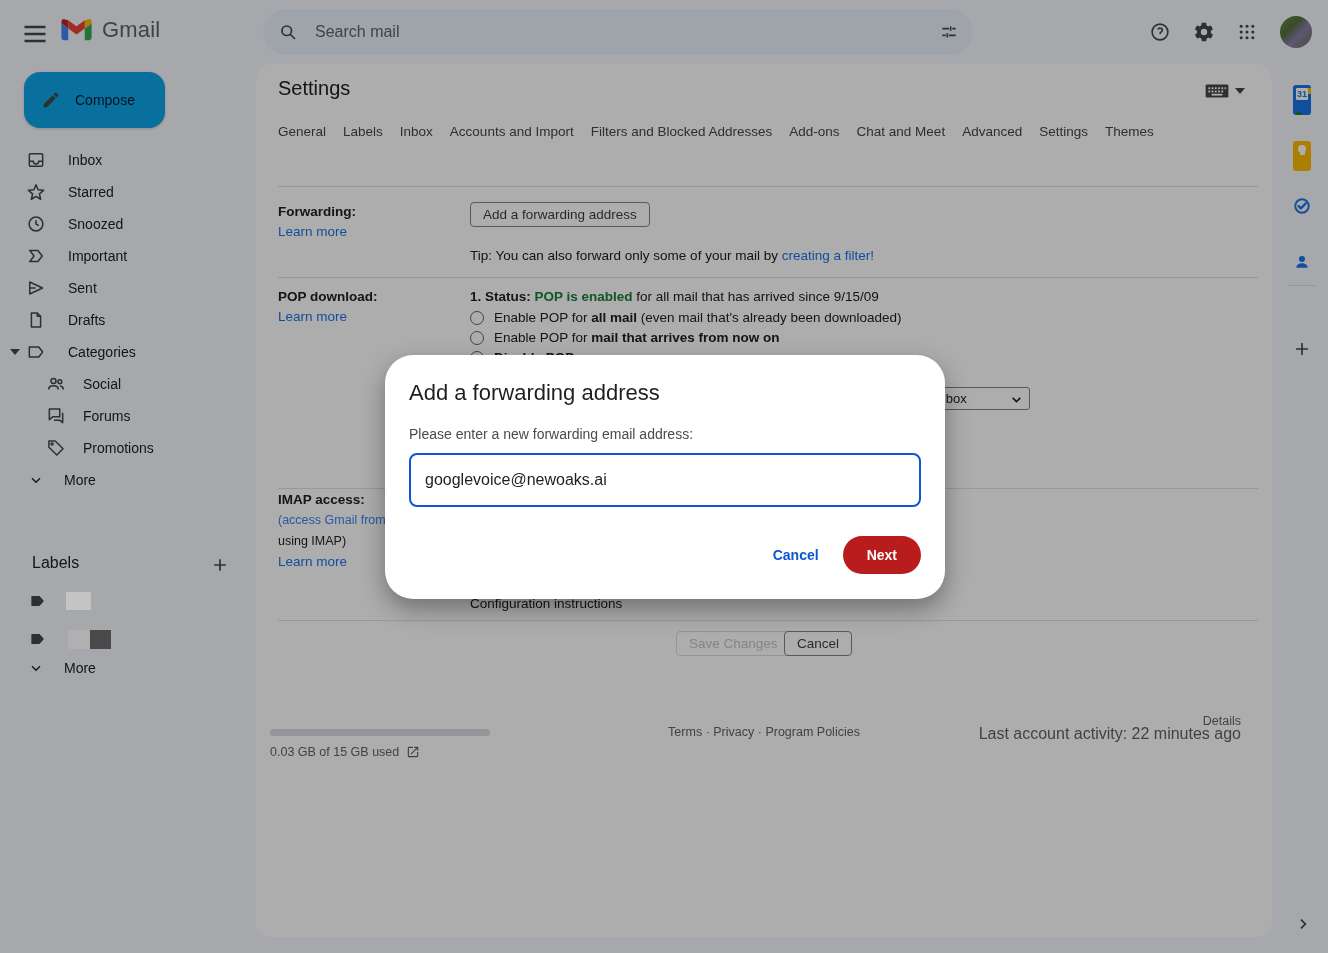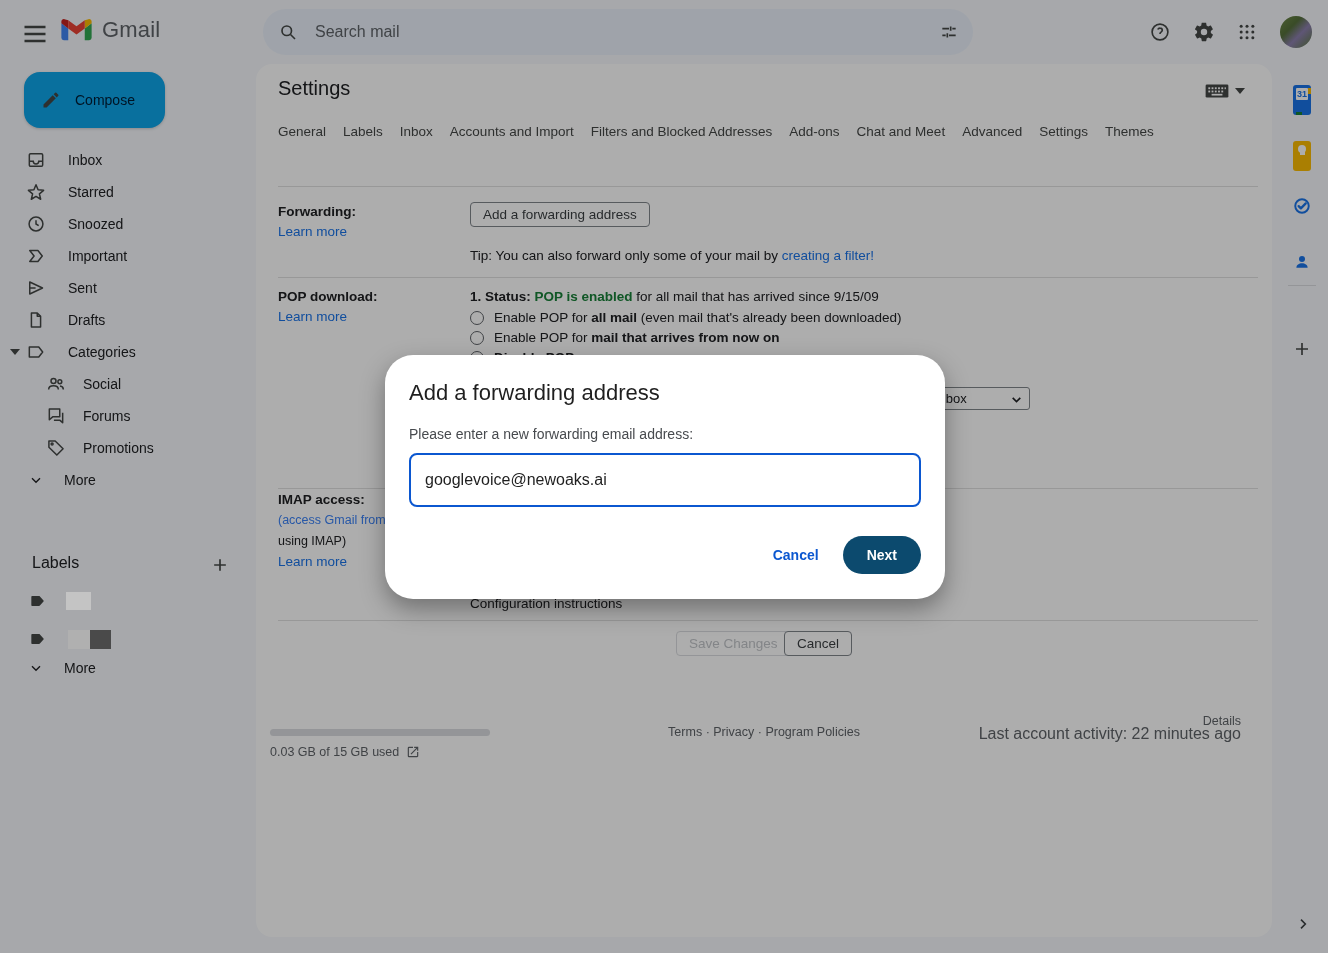--- a/index.html
+++ b/index.html
@@ -80,21 +80,21 @@
   
   .dim { position:absolute; inset:0; background:rgba(0,0,0,.32); z-index:50; }
   .dialog { position:absolute; left:385px; top:355px; width:560px; height:244px; background:#fff; border-radius:28px;
     z-index:60; box-shadow:0 10px 24px rgba(0,0,0,.35); }
   .dlg-title { position:absolute; left:24px; top:25px; font-size:22px; color:#1f1f1f; }
   .dlg-prompt { position:absolute; left:24px; top:71px; font-size:14px; color:#474a4e; }
   .dlg-input { position:absolute; left:24px; top:98px; width:512px; height:54px; border:2px solid #0b57d0; border-radius:8px;
     padding:6px 14px; font-size:16px; color:#1f1f1f; font-family:inherit; outline:none; }
   .dlg-actions { position:absolute; right:24px; top:181px; height:38px; display:flex; align-items:center; gap:24px; }
   .dlg-cancel { background:none; border:none; color:#0b57d0; font-size:14px; font-weight:bold; font-family:inherit; cursor:pointer; padding:0; }
-  .dlg-next { height:38px; padding:0 24px; border:none; border-radius:19px; background:#0c4a6e; color:#fff; font-size:14px; font-weight:bold; font-family:inherit; cursor:pointer; }
+  .dlg-next { height:38px; padding:0 24px; border:none; border-radius:19px; background:#b91c1c; color:#fff; font-size:14px; font-weight:bold; font-family:inherit; cursor:pointer; }
 </style>
 </head>
 <body>
 
 <div class="header">
   <div class="menu-btn">
     <svg width="28" height="28" viewBox="0 0 24 24">
         <path d="M3 6h18M3 12h18M3 18h18" stroke="currentColor" stroke-width="2" fill="none"></path>
       </svg>
   </div>

